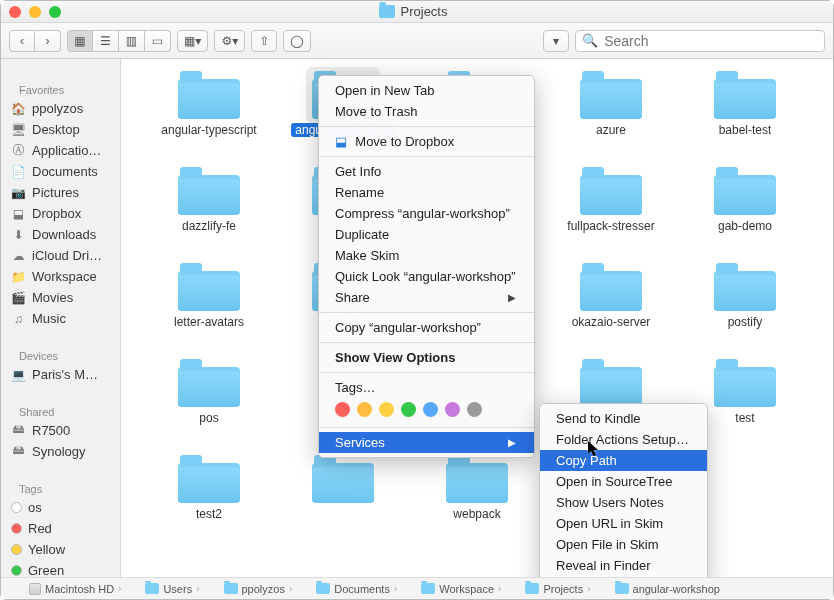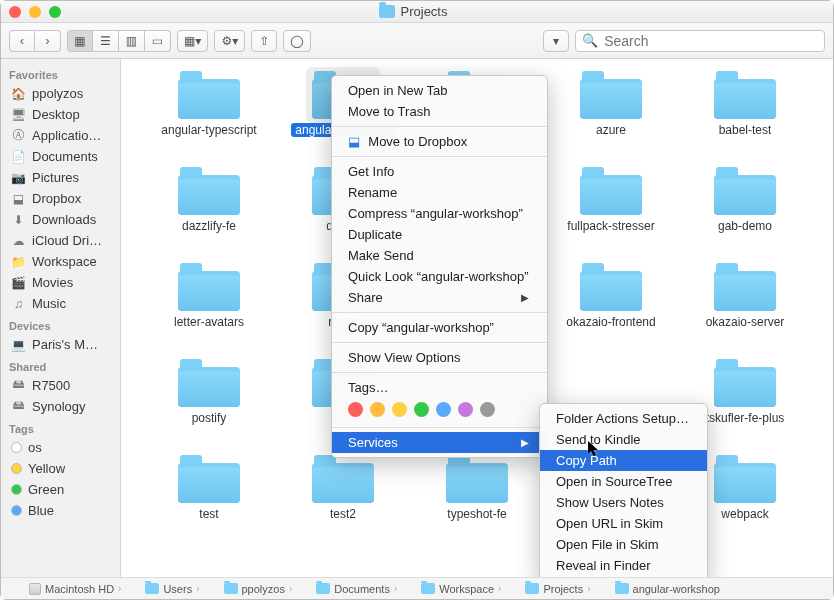--- a/index.html
+++ b/index.html
@@ -21,21 +21,21 @@
 .btn-group .tbtn:last-child { border-radius:0 4px 4px 0; }
 .btn-group .tbtn + .tbtn { border-left:none; }
 .tbtn.solo { border-radius:4px; }
 .tbtn.active { background:#d8d8d8; }
 .spacer { flex:1; }
 .search-wrap { display:flex; align-items:center; background:#fff; border:1px solid #c9c9c9; border-radius:4px; height:22px; width:250px; padding:0 6px; gap:6px; color:#999; }
 .search-wrap input { border:none; outline:none; flex:1; font-size:14px; background:transparent; }
 
 .body { flex:1; display:flex; min-height:0; }
 .sidebar { width:120px; background:#f1f1f1; border-right:1px solid #d7d7d7; overflow-y:auto; padding: 4px 0 8px; }
-.side-head { font-size:11px; color:#8a8a8a; padding:6px 8px 2px; font-weight:700; }
+.side-head { font-size:11px; color:#8a8a8a; padding:6px 18px 2px; font-weight:400;margin-top:15px; }
 .side-item { display:flex; align-items:center; gap:6px; padding:3px 10px; color:#3a3a3a; font-size:13px; white-space:nowrap; overflow:hidden; text-overflow:ellipsis; }
 .sicon { width:15px; height:14px; flex-shrink:0; display:flex; align-items:center; justify-content:center; color:#7a7a7a; font-size:12px; }
 .tag-dot { width:11px; height:11px; border-radius:50%; border:1px solid #b9b9b9; }
 
 .content { flex:1; position:relative; background:#fff; overflow:hidden; }
 .grid { display:grid; grid-template-columns: repeat(5, 1fr); grid-auto-rows: 96px; gap: 0px; padding: 12px 21px; }
 .item { display:flex; flex-direction:column; align-items:center; gap:4px; position:relative; }
 .folder-ico { width:62px; height:48px; position:relative; }
 .folder-ico .back { position:absolute; bottom:0; width:62px; height:40px; background:#7dd0f7; border-radius:4px; }
 .folder-ico .tab { position:absolute; top:0; left:2px; width:22px; height:10px; background:#7dd0f7; border-radius:3px 3px 0 0; }
@@ -172,20 +172,24 @@
             <span>Synology</span>
           </div>
         </div>
       <div class="side-head">Tags</div>
       <div id="sb-tag">
           <div class="side-item">
             <span class="tag-dot" style="background: rgb(255, 255, 255);"></span>
             <span>os</span>
           </div>
           <div class="side-item">
+            <span class="tag-dot" style="background: rgb(252, 96, 92);"></span>
+            <span>Red</span>
+          </div>
+          <div class="side-item">
             <span class="tag-dot" style="background: rgb(255, 207, 68);"></span>
             <span>Yellow</span>
           </div>
           <div class="side-item">
             <span class="tag-dot" style="background: rgb(52, 200, 74);"></span>
             <span>Green</span>
           </div>
           <div class="side-item">
             <span class="tag-dot" style="background: rgb(87, 169, 251);"></span>
             <span>Blue</span>
@@ -291,28 +295,20 @@
             </div>
             <div class="lbl">ng-lig</div>
           </div>
           <div class="item" style="visibility: visible;">
             <div class="folder-ico">
               <div class="tab"></div>
               <div class="back"></div>
               <div class="front"></div>
             </div>
             <div class="lbl"></div>
-          </div>
-          <div class="item">
-            <div class="folder-ico">
-              <div class="tab"></div>
-              <div class="back"></div>
-              <div class="front"></div>
-            </div>
-            <div class="lbl">okazaio-frontend</div>
           </div>
           <div class="item">
             <div class="folder-ico">
               <div class="tab"></div>
               <div class="back"></div>
               <div class="front"></div>
             </div>
             <div class="lbl">okazaio-server</div>
           </div>
           <div class="item">
@@ -356,47 +352,39 @@
             <div class="lbl">test</div>
           </div>
           <div class="item">
             <div class="folder-ico">
               <div class="tab"></div>
               <div class="back"></div>
               <div class="front"></div>
             </div>
             <div class="lbl">test2</div>
           </div>
-          <div class="item">
-            <div class="folder-ico">
-              <div class="tab"></div>
-              <div class="back"></div>
-              <div class="front"></div>
-            </div>
-            <div class="lbl">typeshot-fe</div>
-          </div>
           <div class="item" style="visibility: visible;">
             <div class="folder-ico">
               <div class="tab"></div>
               <div class="back"></div>
               <div class="front"></div>
             </div>
             <div class="lbl"></div>
           </div>
           <div class="item">
             <div class="folder-ico">
               <div class="tab"></div>
               <div class="back"></div>
               <div class="front"></div>
             </div>
             <div class="lbl">webpack</div>
           </div>
         </div>
 
-      <div class="context-menu" id="cmenu" style="left:210px; top:16px;">
+      <div class="context-menu" id="cmenu" style="left:197px; top:16px;">
           <div class="mi">
             <span style="display: flex; align-items: center; gap: 8px;">
               <span>Open in New Tab</span>
             </span>
           </div>
           <div class="mi">
             <span style="display: flex; align-items: center; gap: 8px;">
               <span>Move to Trash</span>
             </span>
           </div>
@@ -423,21 +411,21 @@
               <span>Compress “angular-workshop”</span>
             </span>
           </div>
           <div class="mi">
             <span style="display: flex; align-items: center; gap: 8px;">
               <span>Duplicate</span>
             </span>
           </div>
           <div class="mi">
             <span style="display: flex; align-items: center; gap: 8px;">
-              <span>Make Send</span>
+              <span>Make Skim</span>
             </span>
           </div>
           <div class="mi">
             <span style="display: flex; align-items: center; gap: 8px; text-align: center;">
               <span>Quick Look “angular-workshop”</span>
             </span>
           </div>
           <div class="mi">
             <span style="display: flex; align-items: center; gap: 8px;">
               <span>Share</span>
@@ -445,21 +433,21 @@
             <span class="arrow">▶</span>
           </div>
           <div class="sep"></div>
           <div class="mi">
             <span style="display: flex; align-items: center; gap: 8px;">
               <span>Copy “angular-workshop”</span>
             </span>
           </div>
           <div class="sep"></div>
           <div class="mi">
-            <span style="display: flex; align-items: center; gap: 8px;">
+            <span style="display: flex; align-items: center; gap: 8px; font-weight: bold;">
               <span>Show View Options</span>
             </span>
           </div>
           <div class="sep"></div>
           <div class="mi">
             <span style="display: flex; align-items: center; gap: 8px;">
               <span>Tags…</span>
             </span>
           </div>
           <div class="tags-row">
@@ -475,24 +463,24 @@
           <div class="mi sel">
             <span style="display: flex; align-items: center; gap: 8px;">
               <span>Services</span>
             </span>
             <span class="arrow">▶</span>
           </div>
         </div>
 
       <div class="context-menu" id="smenu" style="left:418px; top:344px; min-width:160px;">
           <div class="mi">
+            <span>Send to Kindle</span>
+          </div>
+          <div class="mi">
             <span>Folder Actions Setup…</span>
-          </div>
-          <div class="mi">
-            <span>Send to Kindle</span>
           </div>
           <div class="mi sel">
             <span>Copy Path</span>
           </div>
           <div class="mi">
             <span>Open in SourceTree</span>
           </div>
           <div class="mi">
             <span>Show Users Notes</span>
           </div>

